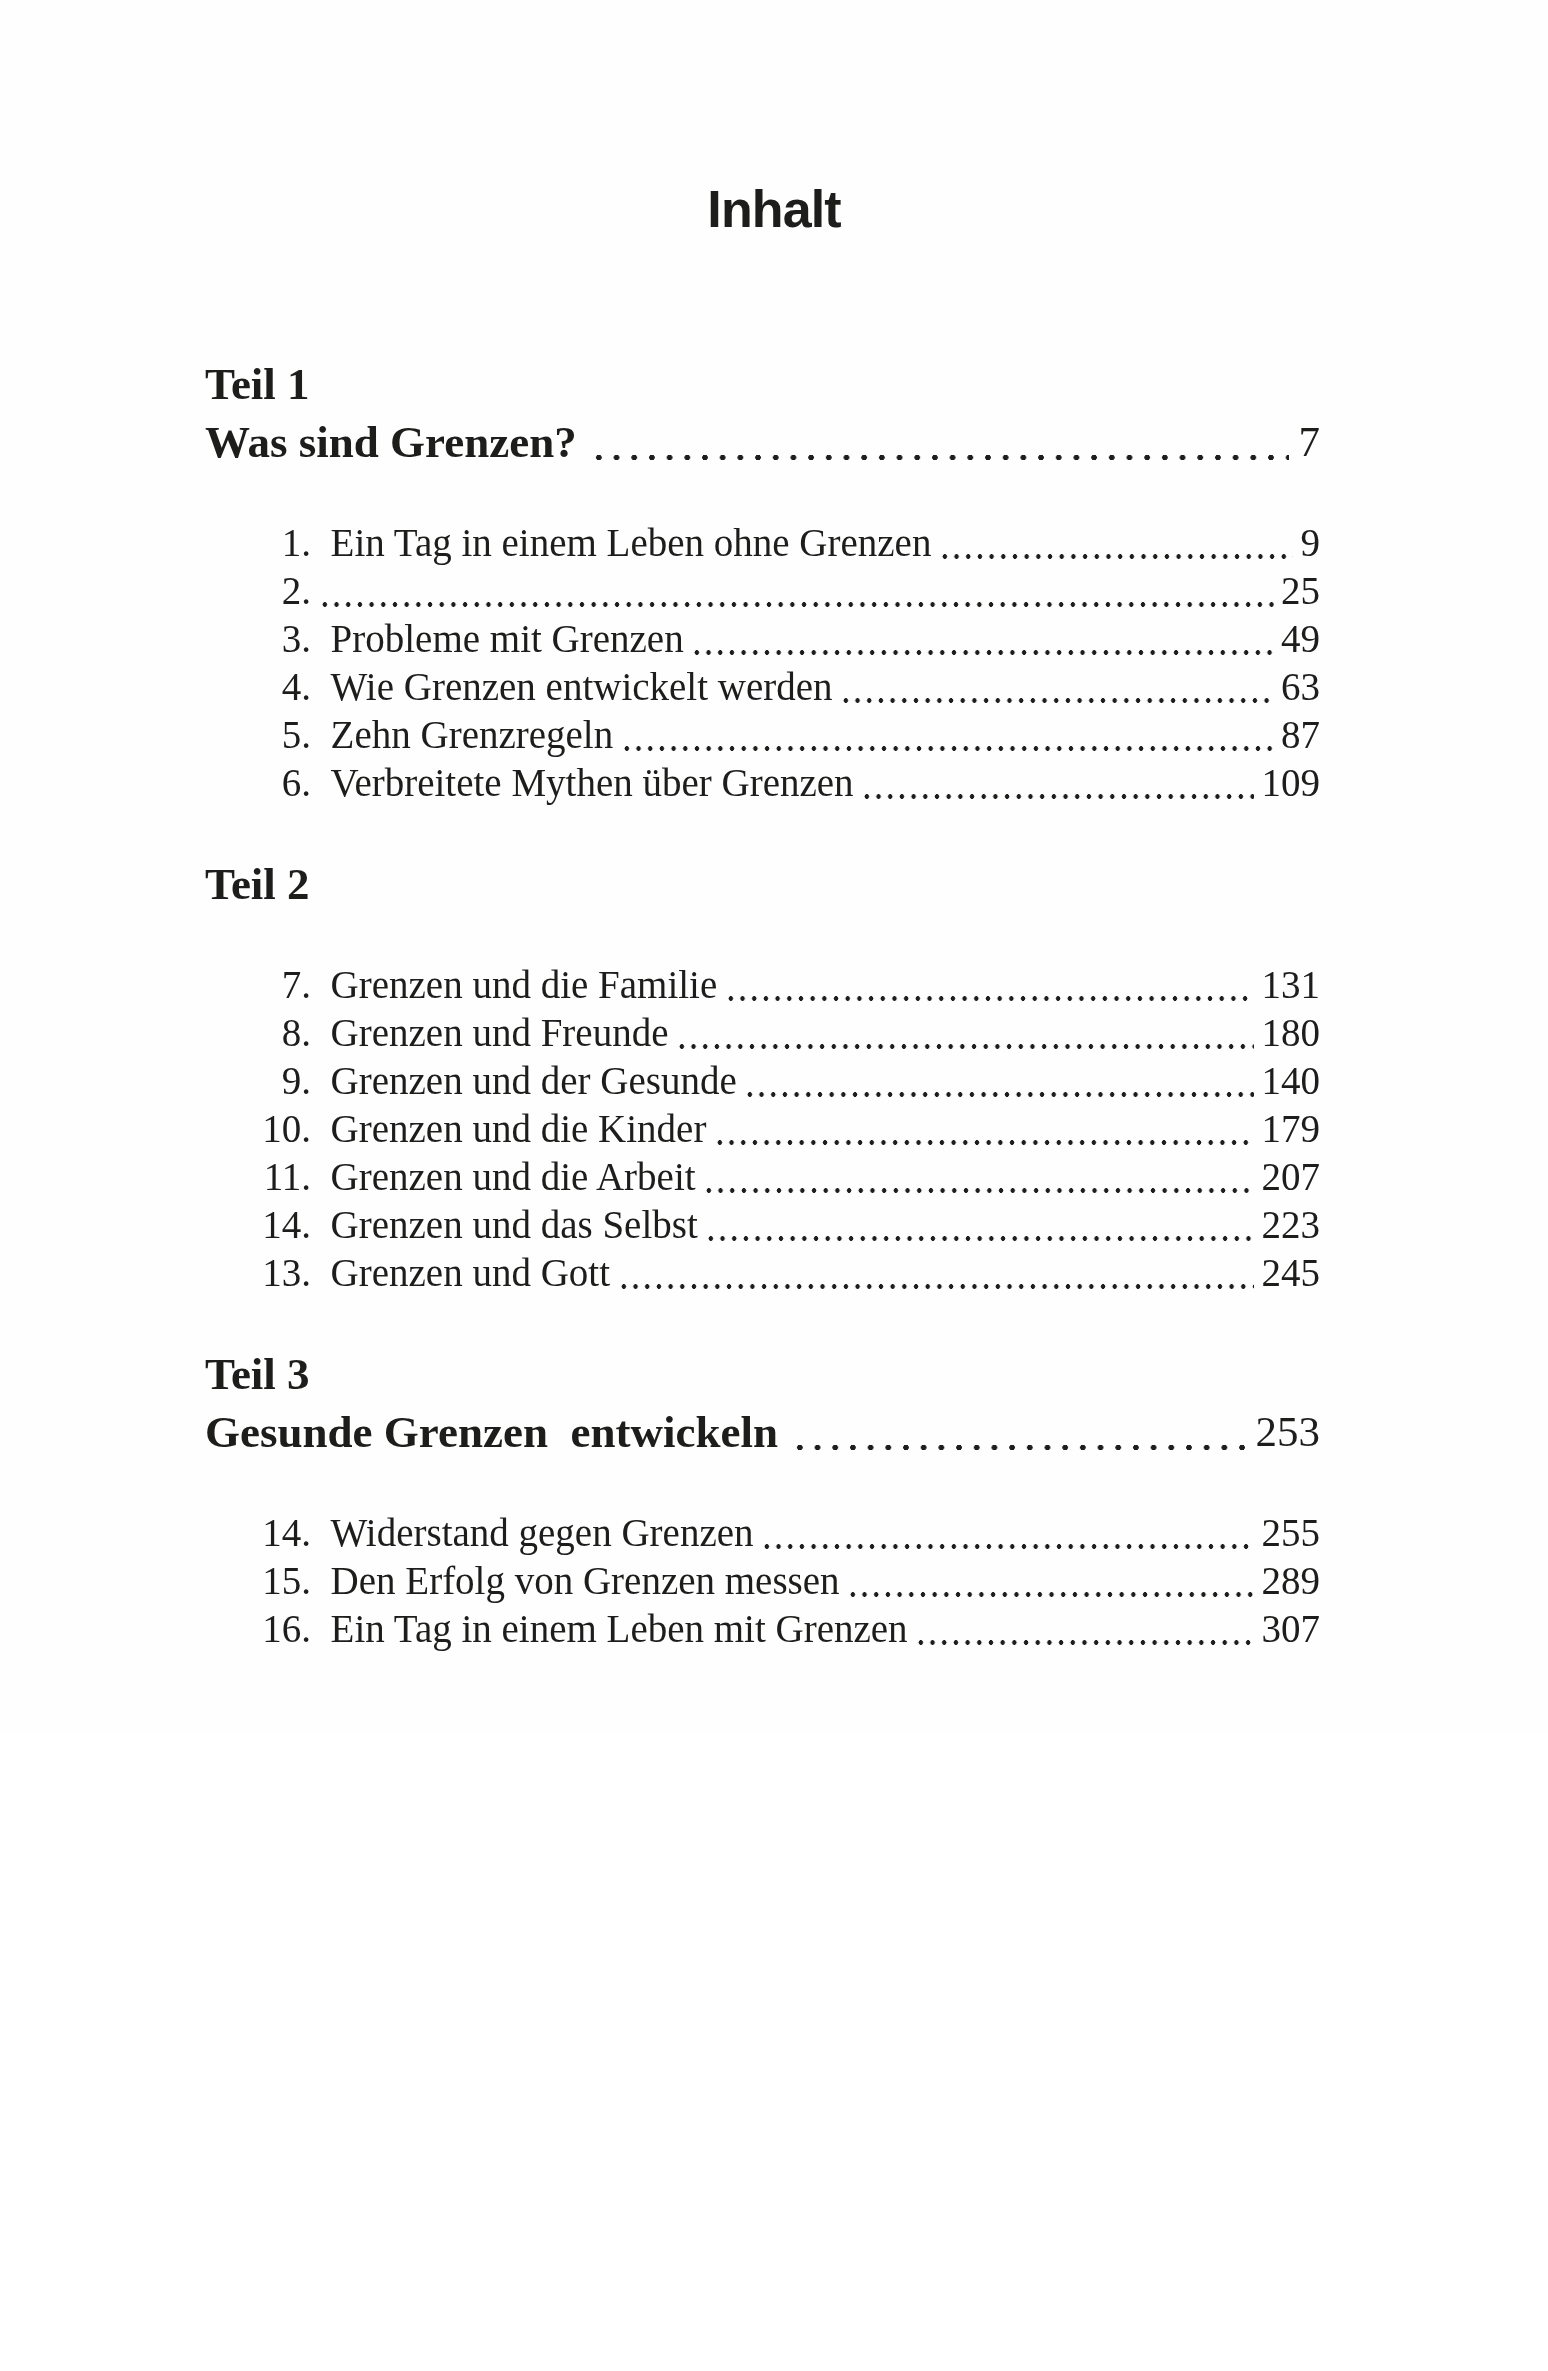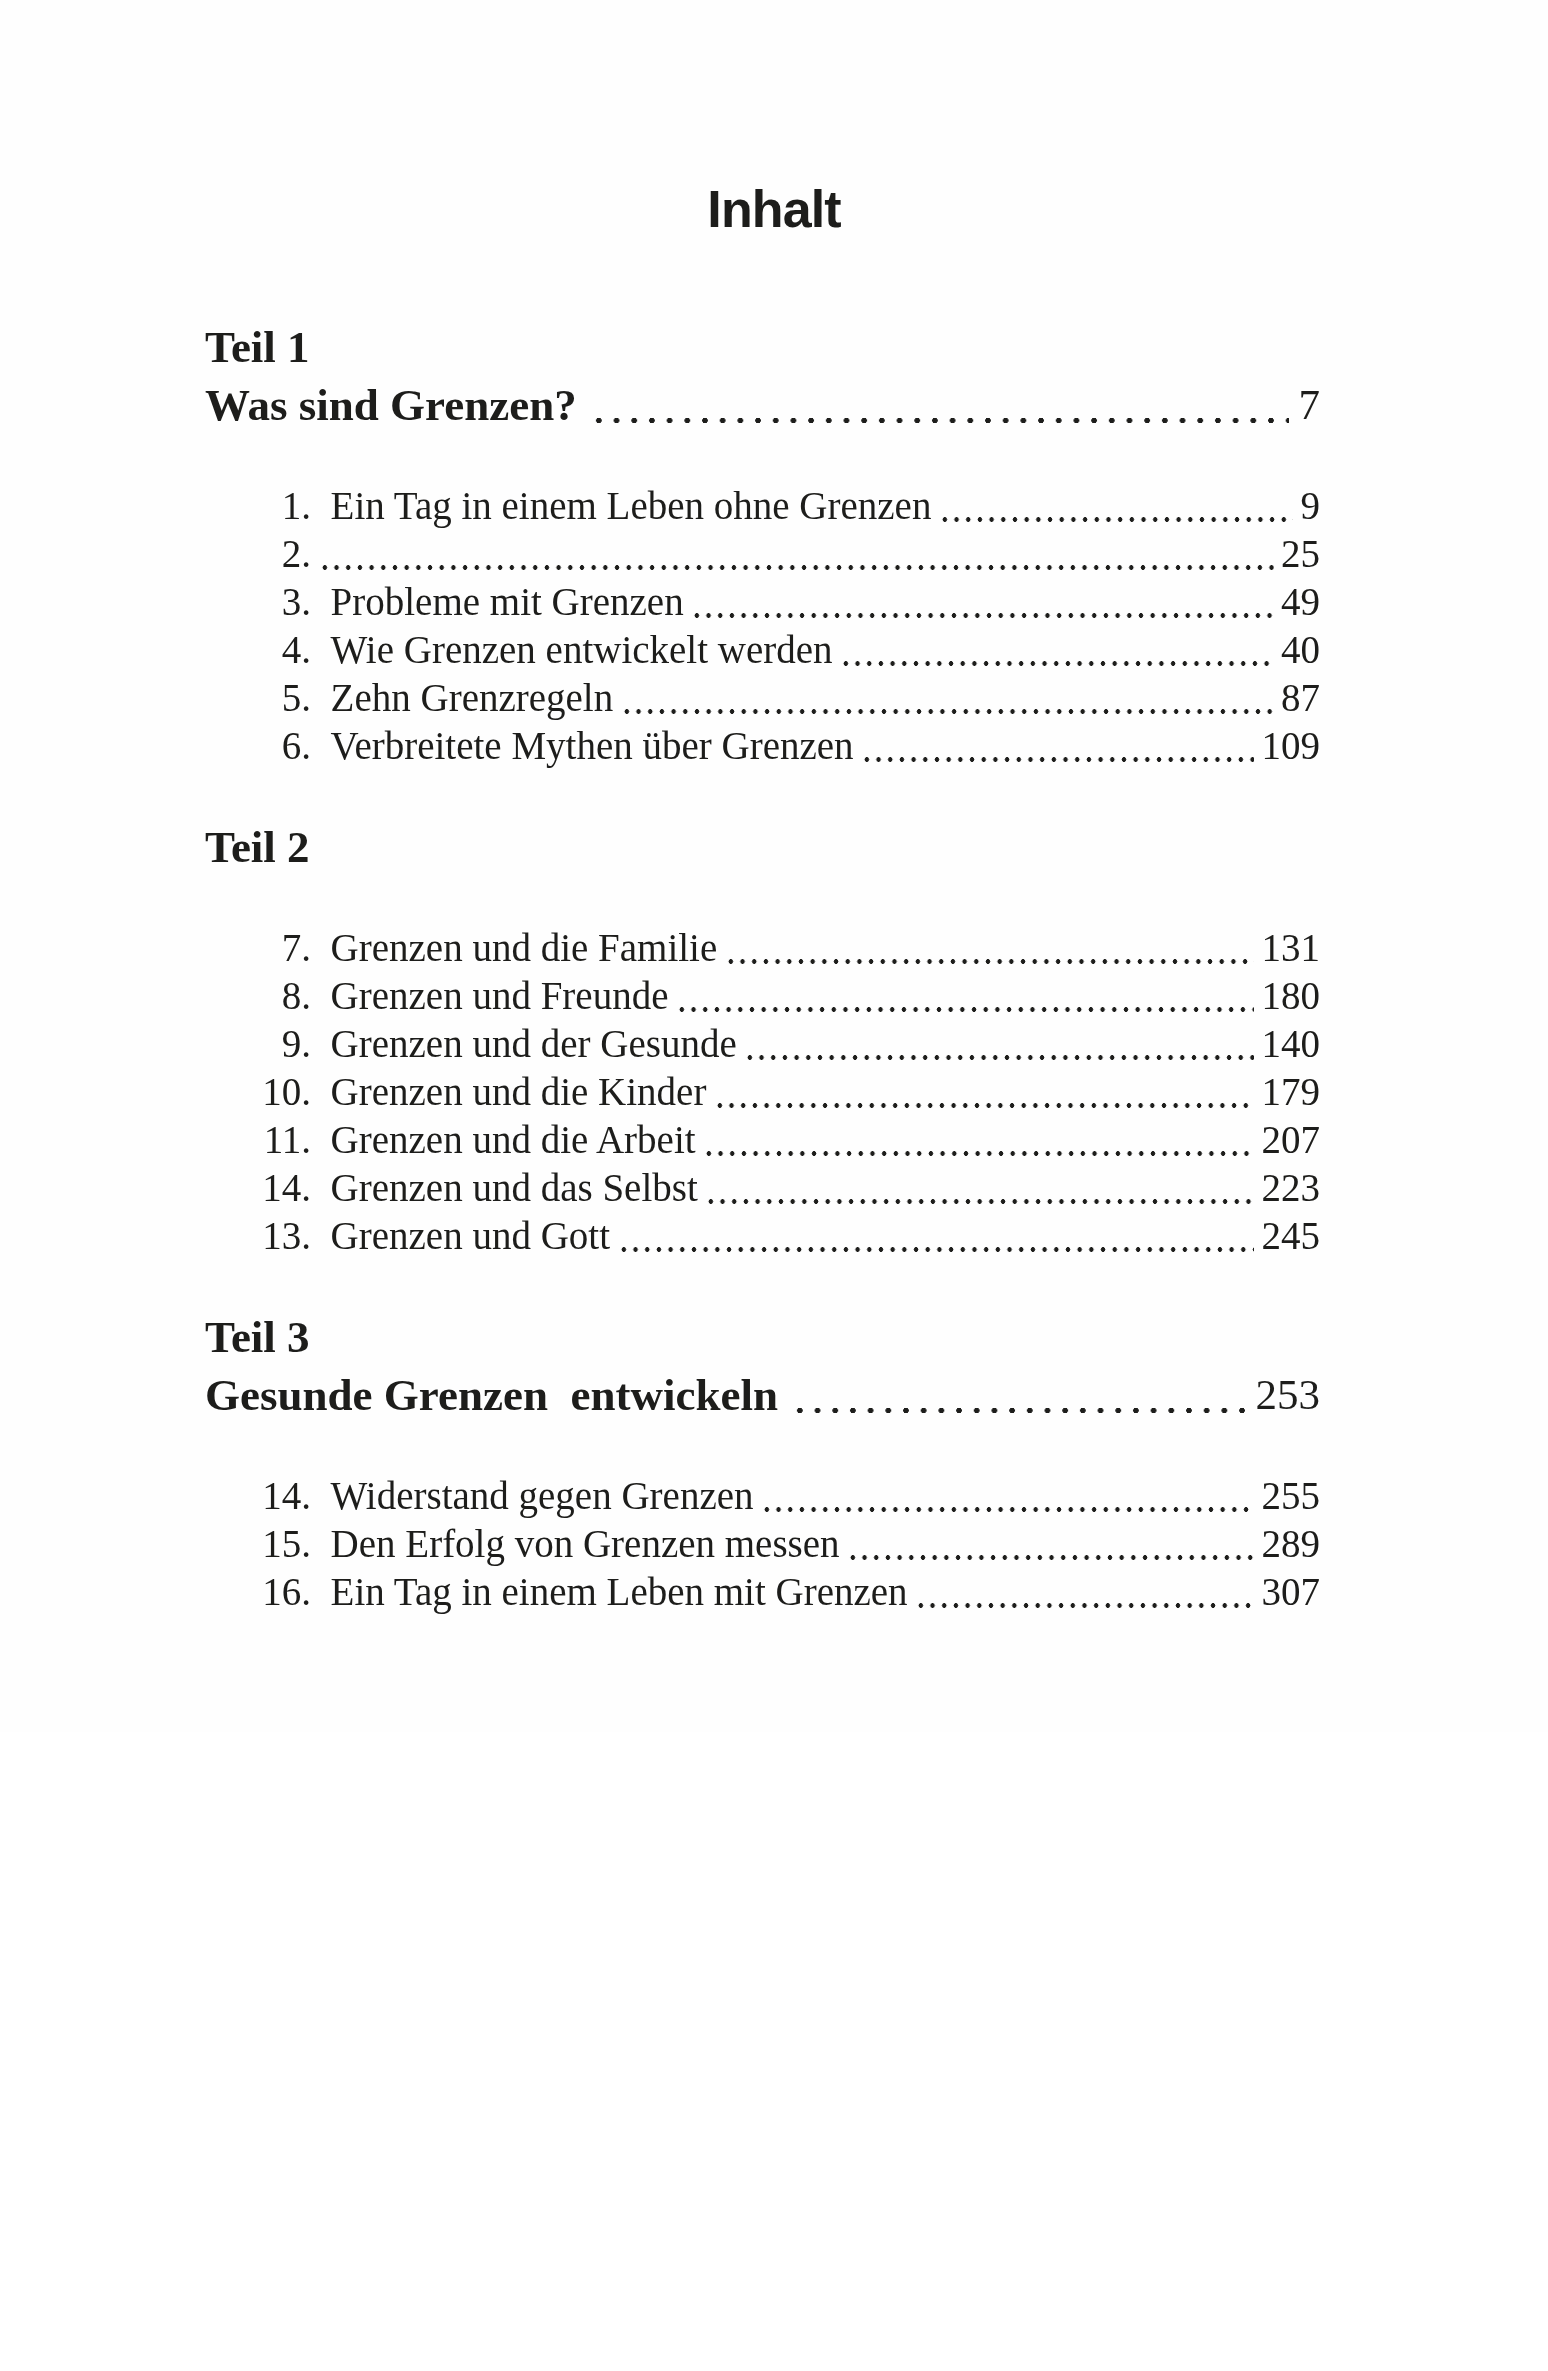--- a/index.html
+++ b/index.html
@@ -23,21 +23,21 @@
     font-family: "Liberation Sans", sans-serif;
     font-weight: bold;
     font-size: 52px;
     line-height: 52px;
     letter-spacing: -0.9px;
   }
   .toc {
     margin-left: 205px;
     width: 1115px;
   }
-  .section-1 { margin-top: 83px; }
+  .section-1 { margin-top: 120px; }
   .section-2 { margin-top: 48px; }
   .section-3 { margin-top: 48px; }
 
   .sec-head {
     font-weight: bold;
     font-size: 45px;
     line-height: 58px;
   }
   .part-label { white-space: pre; }
   .sec-title-row {
@@ -121,21 +121,21 @@
         <div class="toc-row">
           <span class="num">3.</span>
           <span class="t">Probleme mit Grenzen</span>
           <span class="dots"></span>
           <span class="pg">49</span>
         </div>
         <div class="toc-row">
           <span class="num">4.</span>
           <span class="t">Wie Grenzen entwickelt werden</span>
           <span class="dots"></span>
-          <span class="pg">40</span>
+          <span class="pg">63</span>
         </div>
         <div class="toc-row">
           <span class="num">5.</span>
           <span class="t">Zehn Grenzregeln</span>
           <span class="dots"></span>
           <span class="pg">87</span>
         </div>
         <div class="toc-row">
           <span class="num">6.</span>
           <span class="t">Verbreitete Mythen über Grenzen</span>

